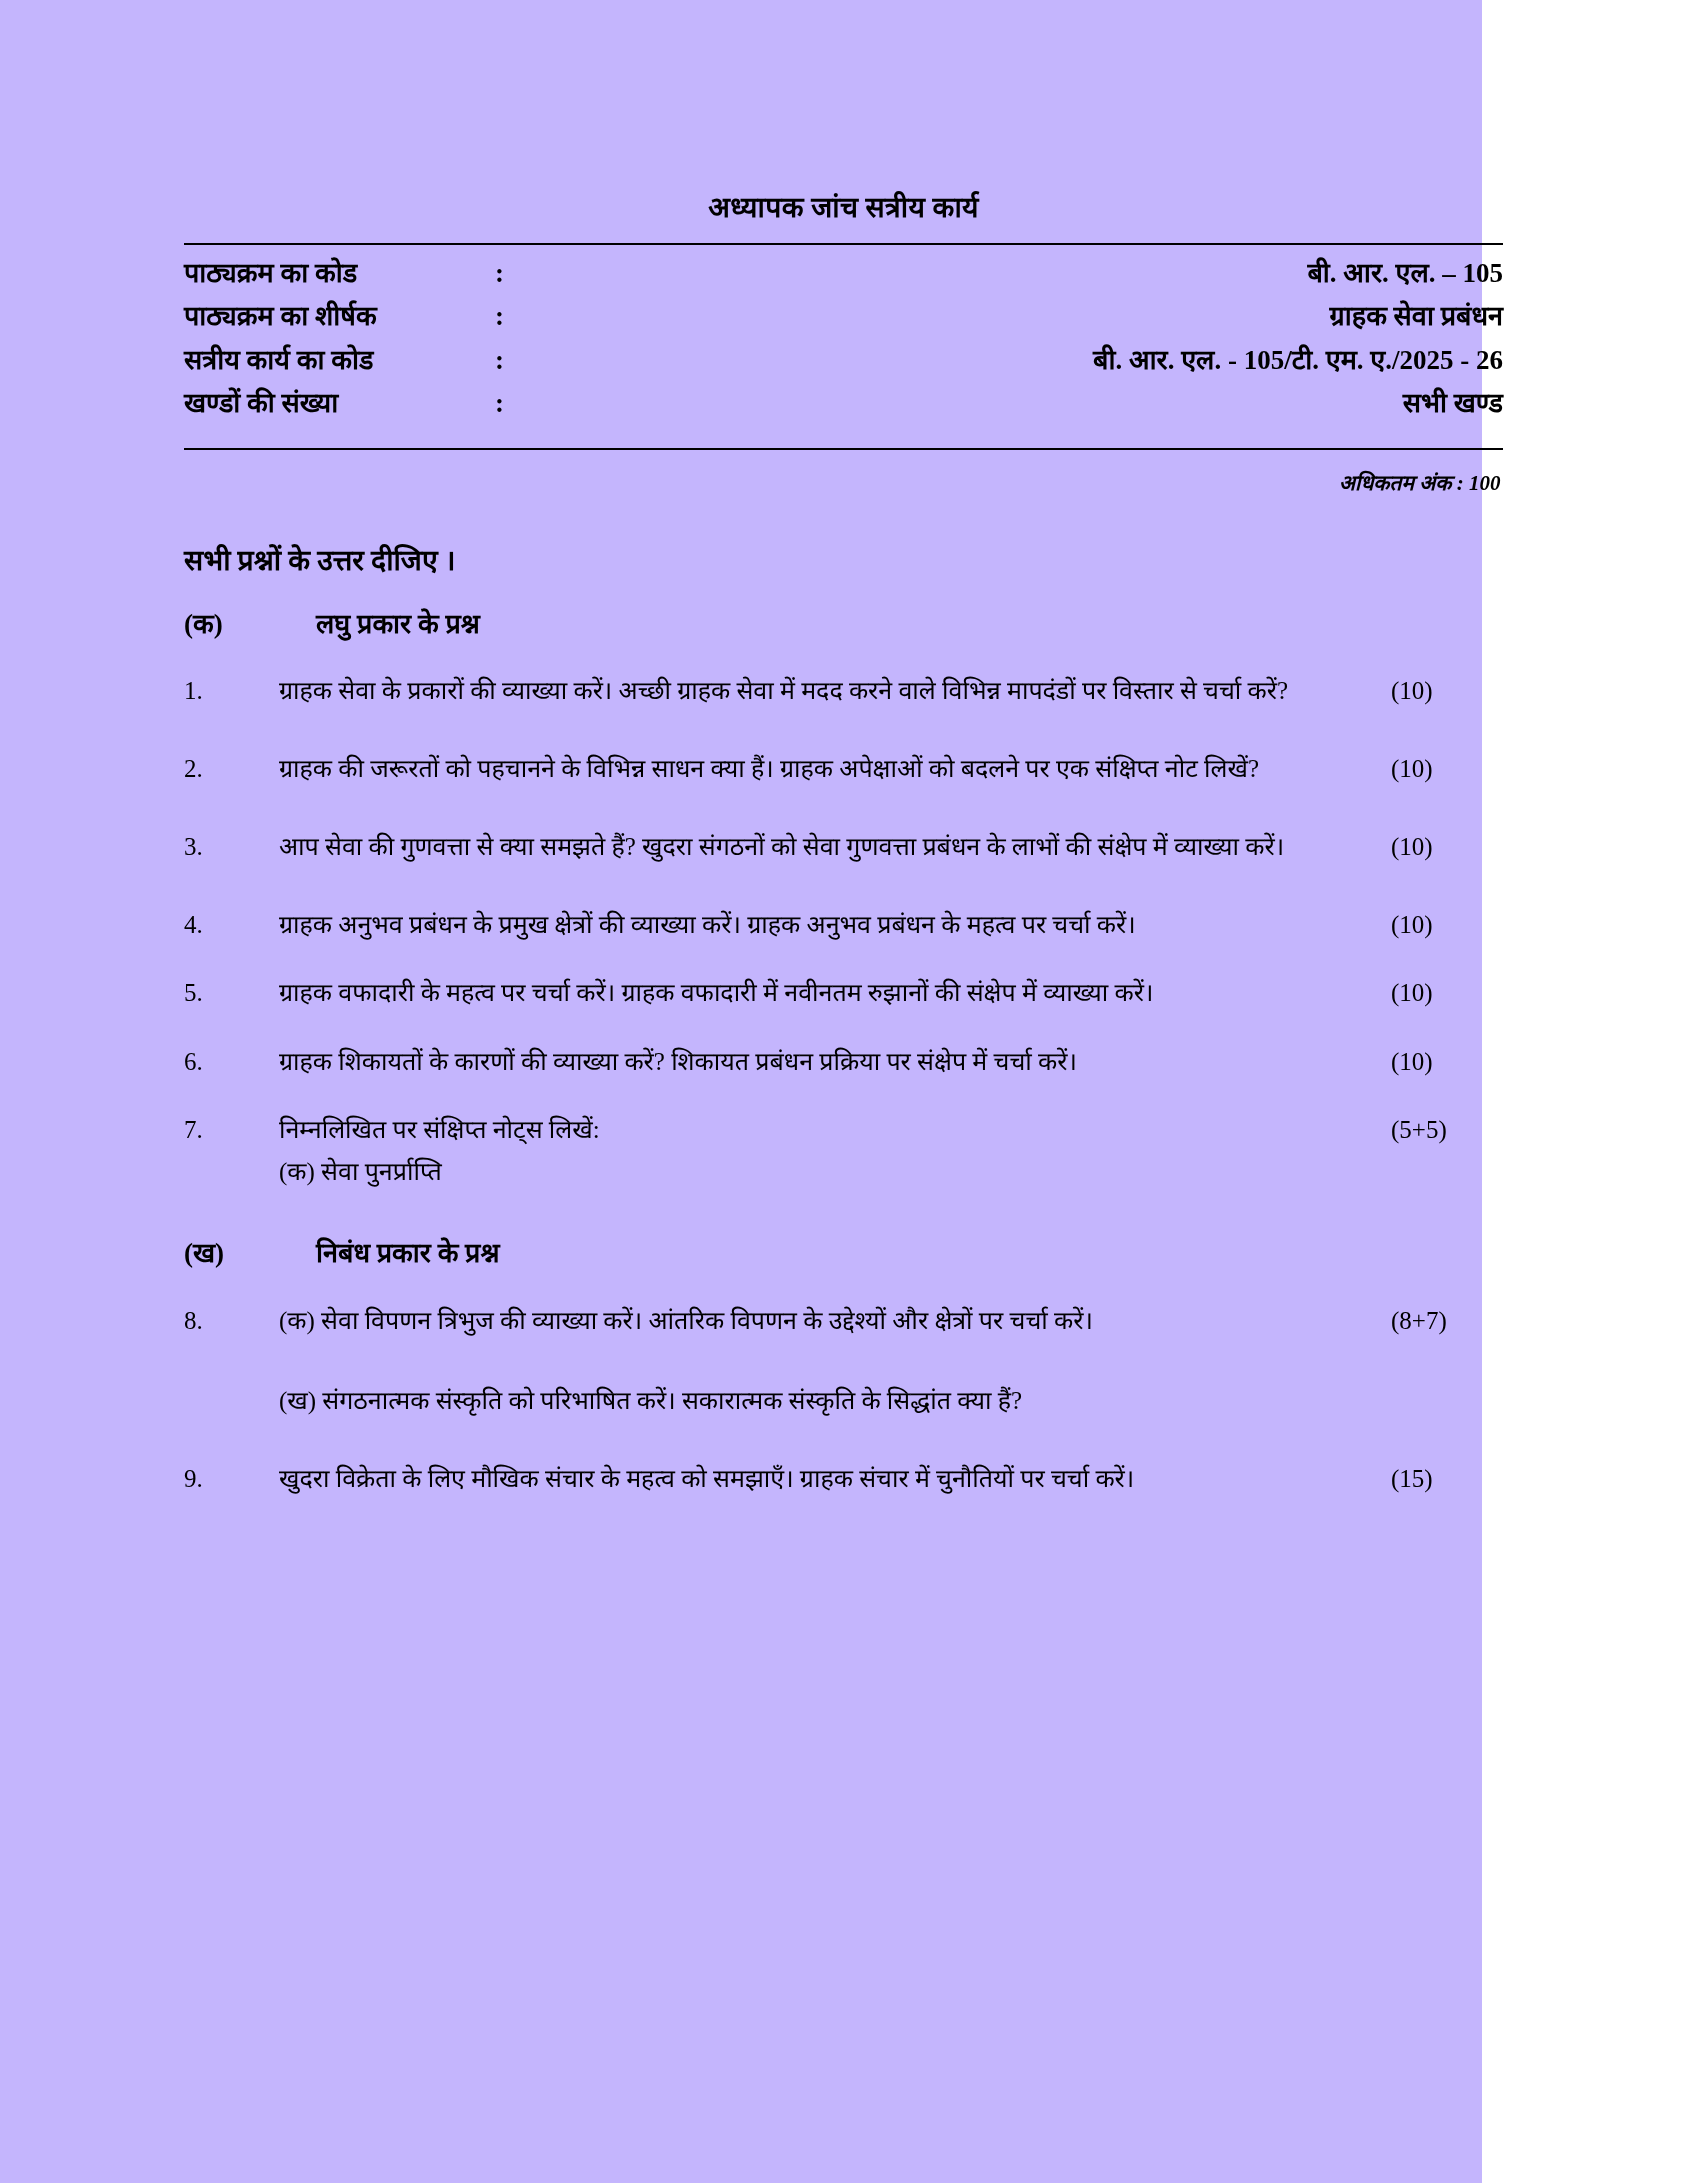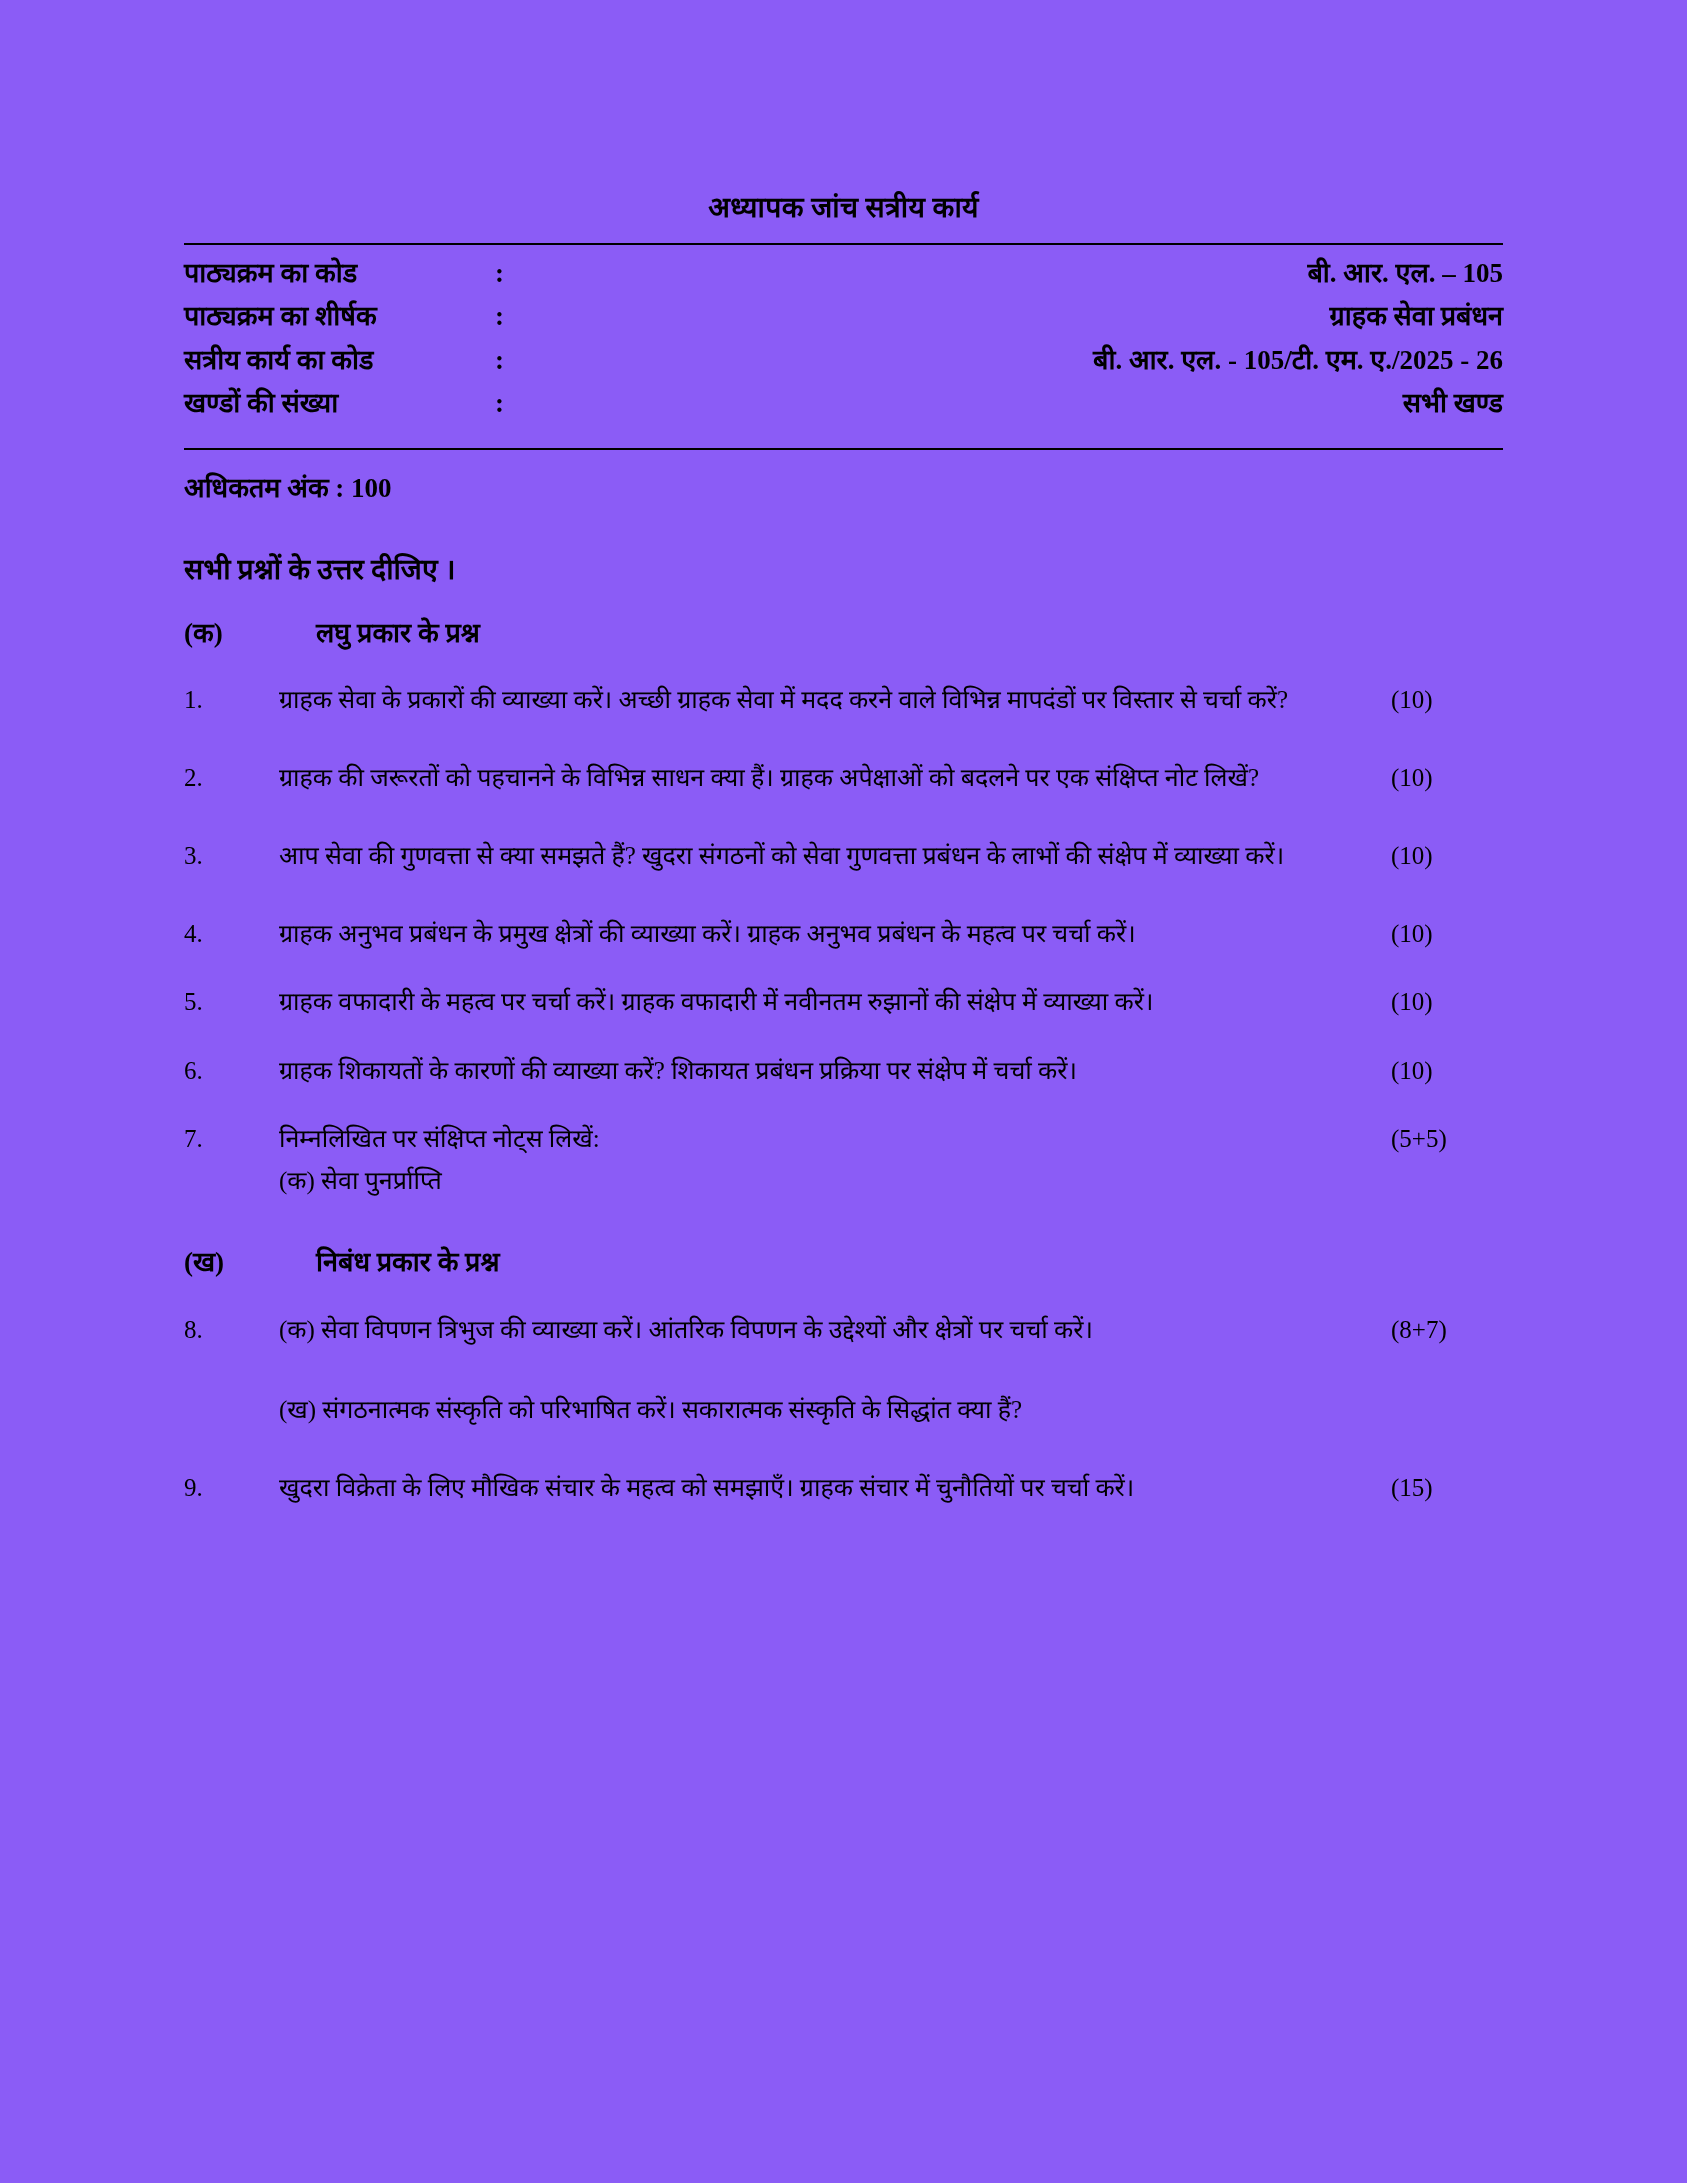--- a/index.html
+++ b/index.html
@@ -10,25 +10,25 @@
   body {
     width: 1687px;
     height: 2183px;
     font-family: "Liberation Serif", "DejaVu Serif", serif;
     color: #000000;
     -webkit-font-smoothing: antialiased;
   }
 
   .page {
     position: relative;
-    width: 1687px;
+    width: 1482px;
     height: 2183px;
     box-sizing: border-box;
     padding: 0;
-    background: #8b5cf6;
+    background: #c4b5fd;
   }
 
   .content {
     position: absolute;
     left: 184px;
     top: 0;
     width: 1319px;
   }
 
   
@@ -64,24 +64,26 @@
     vertical-align: top;
     line-height: 1.2;
     white-space: nowrap;
   }
   .meta .m-label { width: 311px; }
   .meta .m-colon { width: 270px; text-align: left; }
   .meta .m-value { width: auto; text-align: right; }
 
   
   .max-marks {
-    font-size: 27px;
+    text-align: right;
+    font-size: 21px;
     font-weight: bold;
     margin-top: 18.5px;
     padding-right: 2.6px;
+    font-style: italic;
   }
 
   
   .instruction {
     font-size: 28.4px;
     font-weight: bold;
     margin-top: 48px;
     line-height: 1.2;
   }
 

